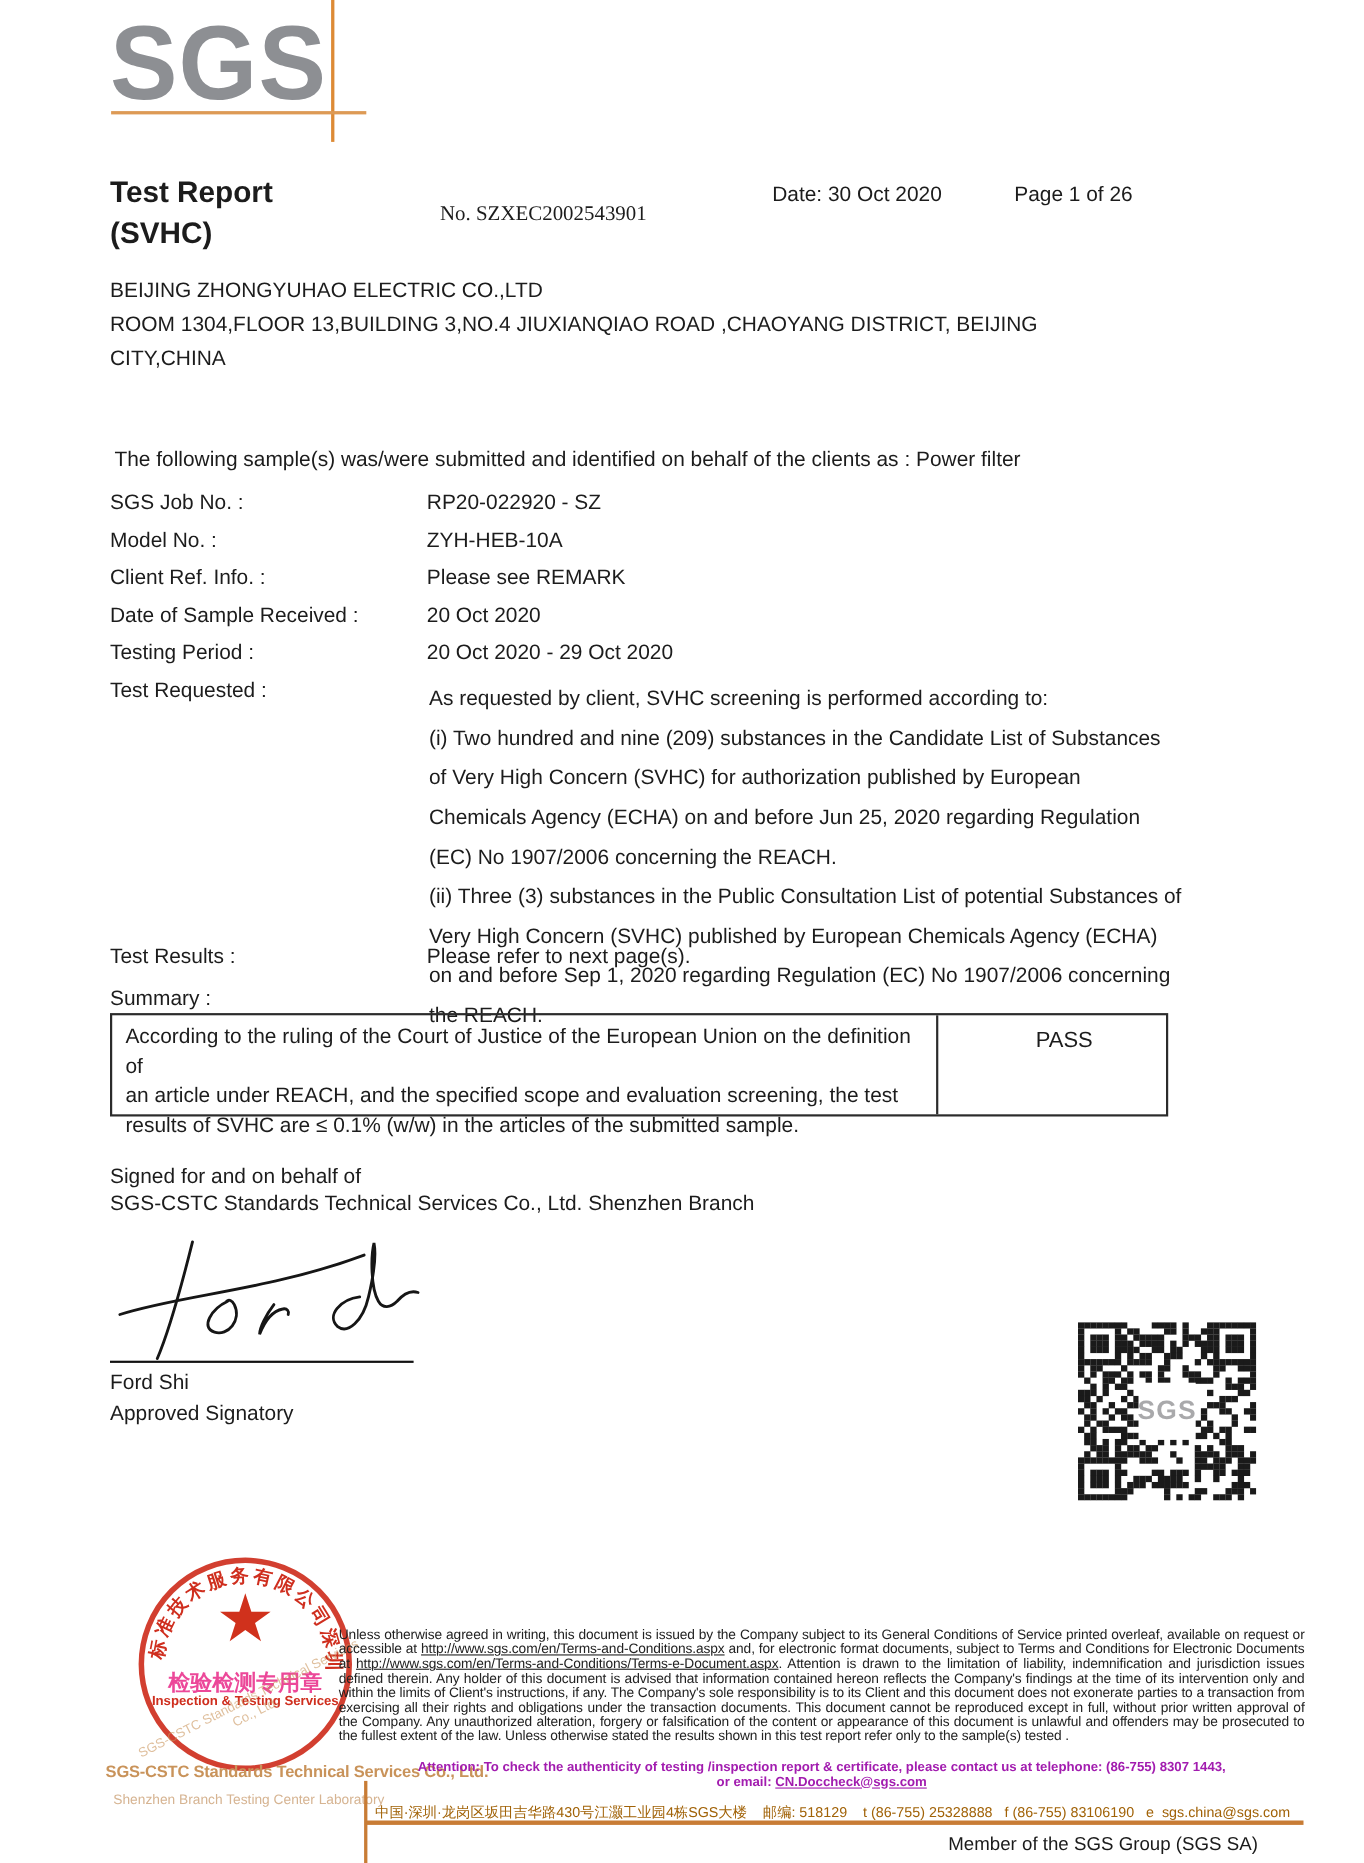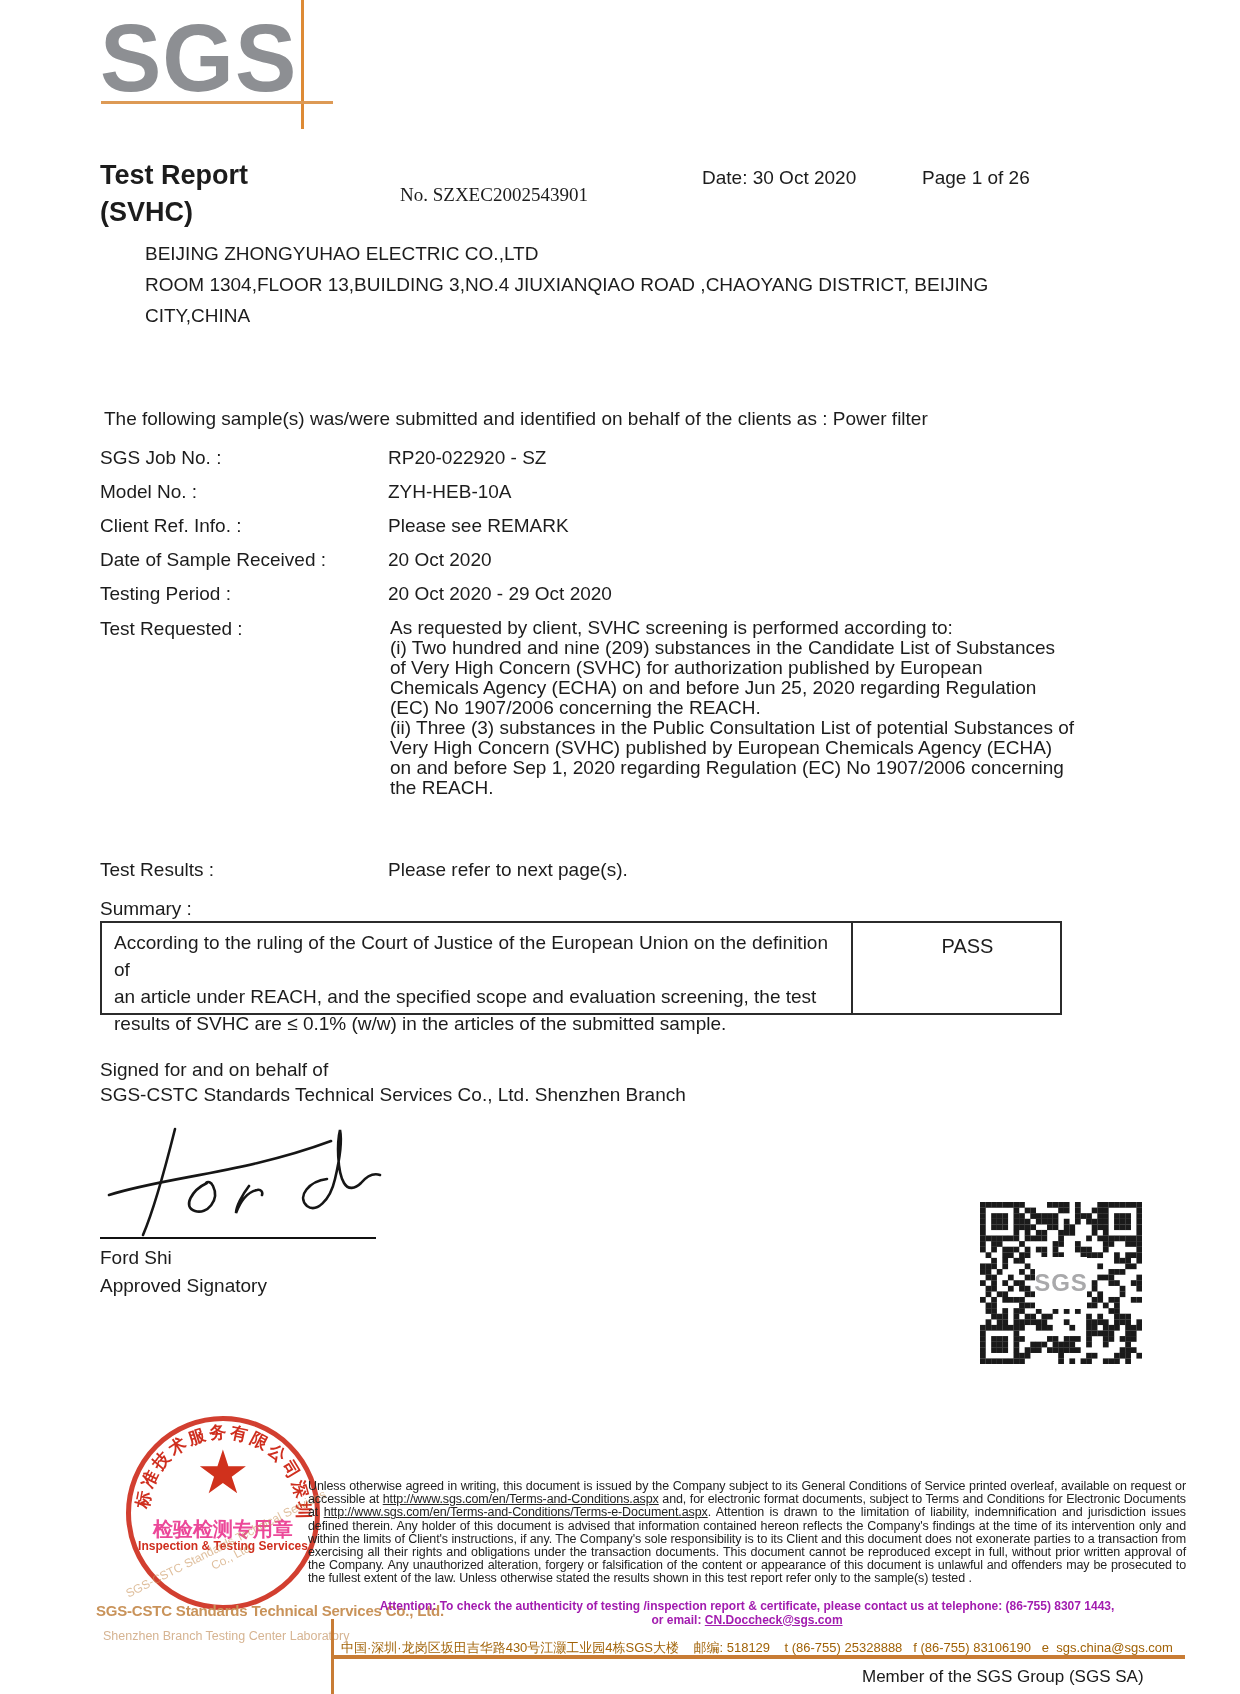--- a/index.html
+++ b/index.html
@@ -12,21 +12,21 @@
   .logo-text{font-size:92px;font-weight:800;color:#8d8f93;letter-spacing:1px;line-height:1;transform:scaleY(1.04);}
   .orange-v{width:3px;background:#dd8a35;}
   .orange-h{height:3px;background:#dd9a55;}
   
   .title{font-size:27px;font-weight:bold;}
   .hmeta{font-size:19px;}
   .body-txt{font-size:19px;}
   .client-line{font-size:19px;line-height:31px;white-space:pre-line;}
   .field-label{font-size:19px;}
   .field-value{font-size:19px;}
-  .multiline{white-space:pre-line;line-height:20px;}
+  .multiline{white-space:pre-line;line-height:36px;}
   
   .summary-box{display:flex;border:2px solid #2b2b2b;width:962px;height:94px;box-sizing:border-box;gap:22px;}
   .summary-text{flex:1;border-right:2px solid #2b2b2b;padding:6px 12px 0 12px;font-size:19px;line-height:27px;white-space:pre-line;}
   .summary-result{width:185px;text-align:center;padding-top:12px;font-size:20px;}
   
   .sig-line{height:2px;background:#111;}
   
   .qr-wrap{width:162px;height:162px;background:#fff;}
   .qr-center{position:absolute;left:55px;top:55px;width:52px;height:52px;background:#fff;display:flex;align-items:center;justify-content:center;
              font-size:24px;font-weight:bold;color:#a9a9ab;letter-spacing:1px;}
@@ -58,21 +58,21 @@
   <div class="abs logo-text" style="left:100px;top:12px;">SGS</div>
   <div class="abs orange-v" style="left:301px;top:0;height:129px;"></div>
   <div class="abs orange-h" style="left:101px;top:101px;width:232px;"></div>
 
   <div class="abs title" style="left:100px;top:160px;">Test Report</div>
   <div class="abs hmeta" style="left:400px;top:184px;font-family:Liberation Serif, serif;">No. SZXEC2002543901</div>
   <div class="abs hmeta" style="left:702px;top:167px;">Date: 30 Oct 2020</div>
   <div class="abs hmeta" style="left:922px;top:167px;">Page 1 of 26</div>
   <div class="abs title" style="left:100px;top:197px;">(SVHC)</div>
 
-  <div class="abs" style="left:100px;top:238px;margin-left:45px;">
+  <div class="abs" style="left:100px;top:249px;">
     <div class="client-line">BEIJING ZHONGYUHAO ELECTRIC CO.,LTD</div>
     <div class="client-line">ROOM 1304,FLOOR 13,BUILDING 3,NO.4 JIUXIANQIAO ROAD ,CHAOYANG DISTRICT, BEIJING</div>
     <div class="client-line"> CITY,CHINA</div>
   </div>
 
   <div class="abs body-txt" style="left:104px;top:408px;">The following sample(s) was/were submitted and identified on behalf of the clients as : Power filter</div>
 
   <div class="abs field-label" style="left:100px;top:447px;">SGS Job No. :</div>
   <div class="abs field-value" style="left:388px;top:447px;">RP20-022920 - SZ</div>
 

